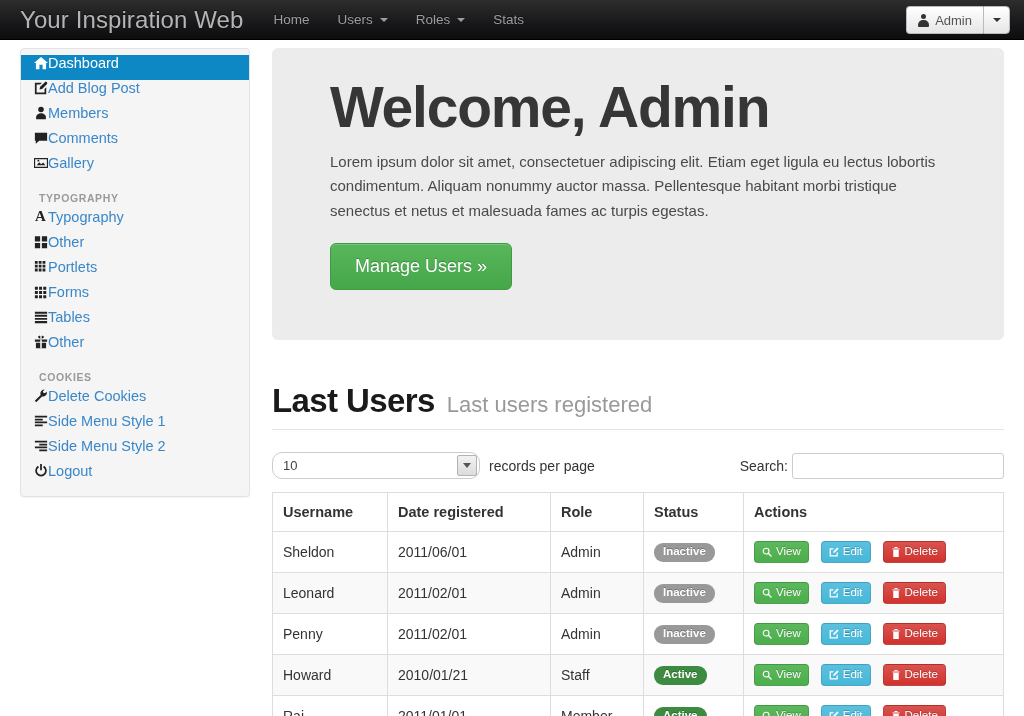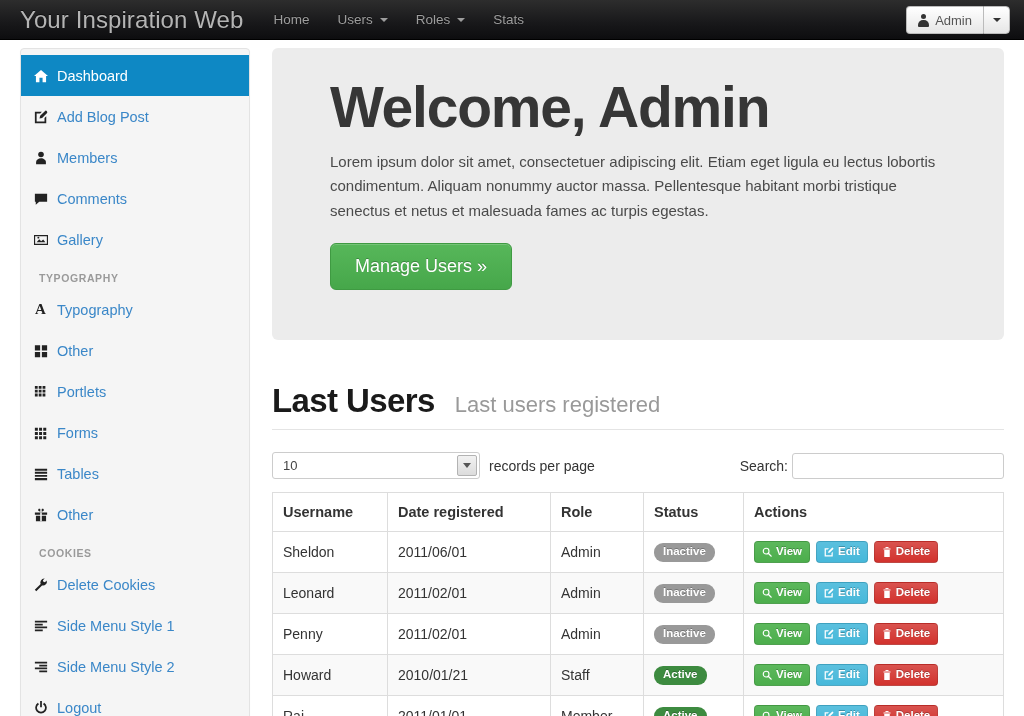--- a/index.html
+++ b/index.html
@@ -90,23 +90,22 @@
   
   .sidebar {
     width: 230px;
     background: #f5f5f5;
     border: 1px solid #e3e3e3;
     border-radius: 4px;
     box-shadow: 0 1px 1px rgba(0,0,0,.05);
     padding: 6px 0 8px 0;
   }
   .side-item {
-    display: flex; align-items: center;
-    gap: 9px;
-    height: 41px;
+    display: flex; align-items: flex-start;
+    height: 25px;
     padding: 0 12px;
     color: #3a87c8;
     font-size: 14.5px;
     text-decoration: none;
     cursor: pointer;
   }
   .side-item.active {
     background: #0e88c4;
     color: #ffffff;
     margin: 0;
@@ -161,42 +160,42 @@
     text-shadow: 0 -1px 0 rgba(0,0,0,.25);
     box-shadow: inset 0 1px 0 rgba(255,255,255,.18);
     cursor: pointer;
   }
 
   
   .section-title {
     margin: 42px 20px 0 0;
     padding-bottom: 9px;
     border-bottom: 1px solid #e4e4e4;
-    display: flex; align-items: baseline; gap: 20px;
+    display: flex; align-items: baseline; gap: 12px;
   }
   .section-title h2 {
     font-size: 33px; font-weight: bold; color: #1a1a1a;
     letter-spacing: -.6px;
   }
   .section-title .sub { font-size: 22px; color: #999; }
 
   
   .table-wrap { margin: 0 20px 0 0; padding-top: 22px; }
   .controls {
     display: flex; align-items: center;
     justify-content: space-between;
     padding-bottom: 13px;
   }
   .ctrl-left { display: flex; align-items: center; gap: 9px; }
   .select-box {
     position: relative;
     width: 208px; height: 27px;
     background: #fff;
     border: 1px solid #ccc;
-    border-radius: 3px;
+    border-radius: 10px;
     display: flex; align-items: center;
     padding-left: 10px;
     font-size: 13px; color: #444;
     cursor: pointer;
   }
   .select-btn {
     position: absolute; right: 2px; top: 2px;
     width: 20px; height: 21px;
     background: linear-gradient(to bottom, #f2f2f2, #dcdcdc);
     border: 1px solid #b3b3b3;
@@ -259,21 +258,21 @@
     padding: 3px 9px 4px;
     font-size: 11.5px;
     font-weight: bold;
     color: #fff;
     text-shadow: 0 -1px 0 rgba(0,0,0,.25);
     line-height: 1;
   }
   .badge.inactive { background: #999999; }
   .badge.active { background: #3d8b40; }
 
-  .actions { display: flex; gap: 6px; font-weight: bold; }
+  .actions { display: flex; gap: 12px; }
   .abtn {
     display: inline-flex; align-items: center; gap: 4px;
     height: 22px; padding: 0 7px;
     border-radius: 4px;
     font-size: 11.5px;
     color: #fff;
     text-shadow: 0 -1px 0 rgba(0,0,0,.25);
     cursor: pointer;
     border: 1px solid rgba(0,0,0,.12);
     line-height: 1;

